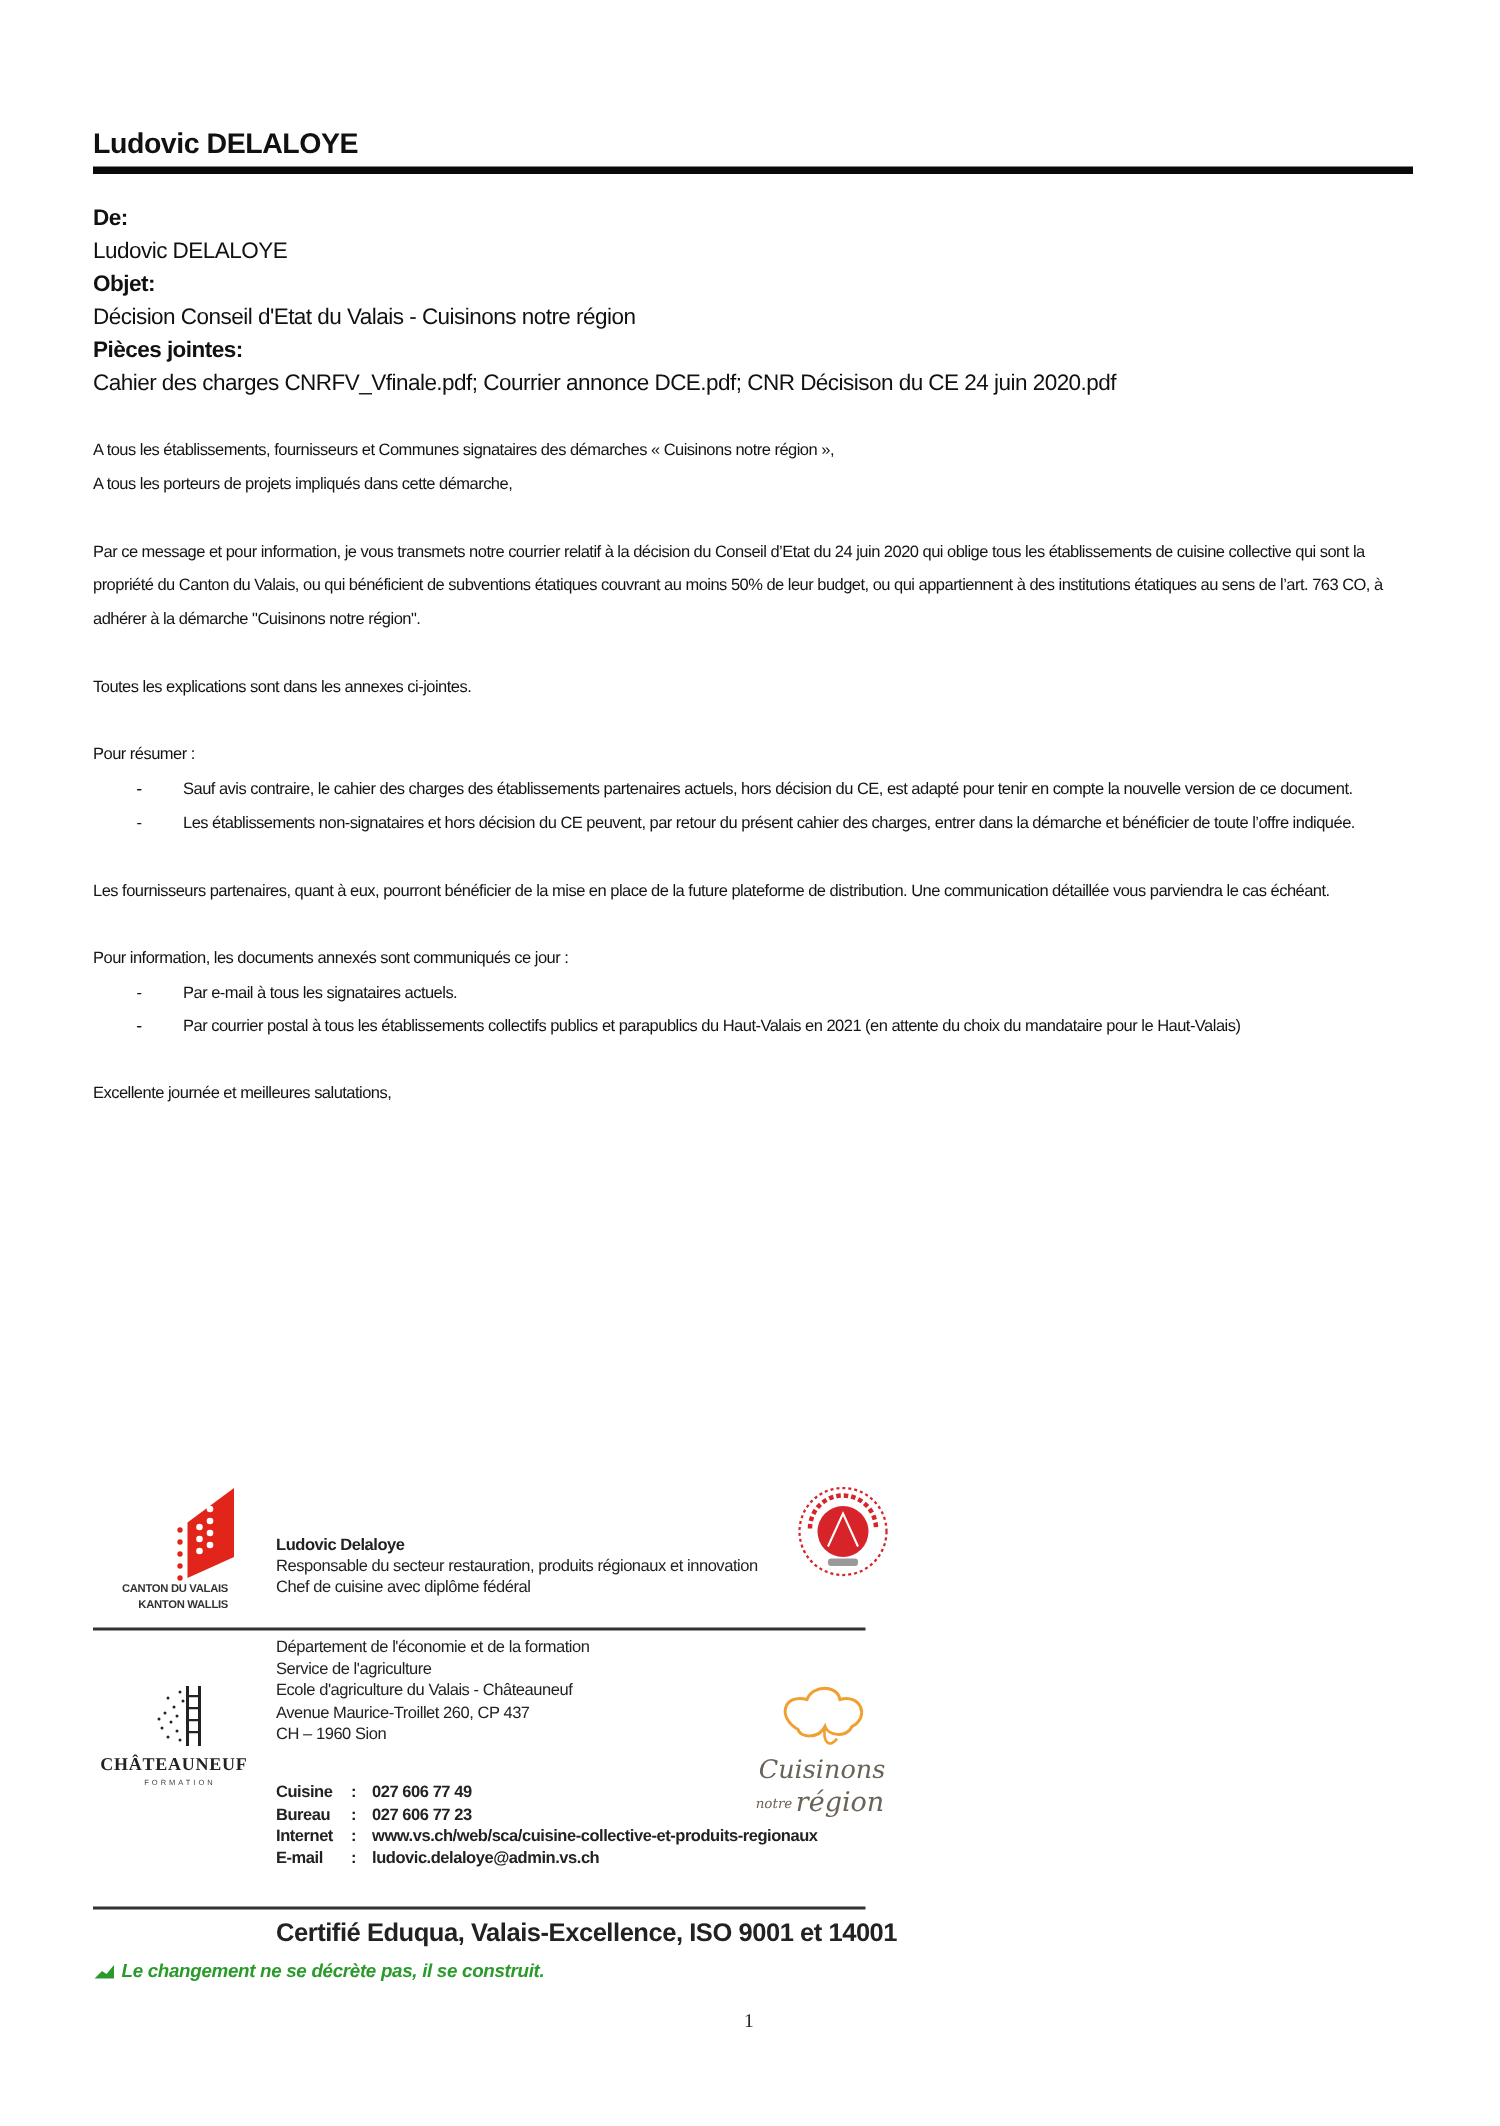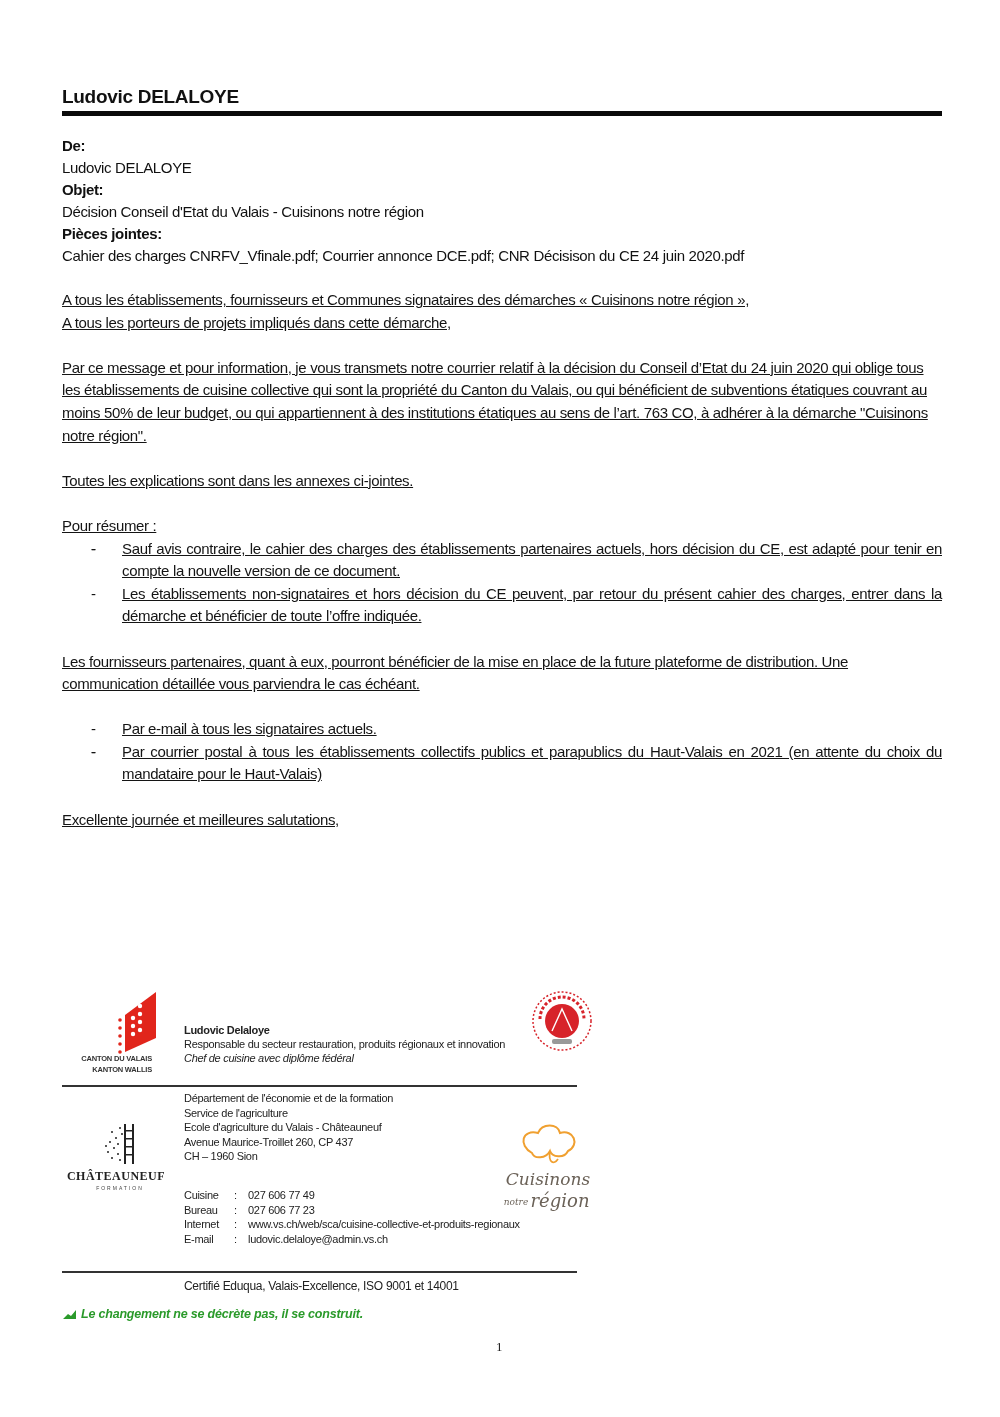--- a/index.html
+++ b/index.html
@@ -13,45 +13,45 @@
   }
   .title-rule { position: absolute; left: 62px; top: 111px; width: 880px; height: 5px; background: #0a0a0a; }
 
   .meta { position: absolute; left: 62px; top: 135px; width: 880px;
     font-family: "Liberation Sans", sans-serif; font-size: 15px; line-height: 22px; letter-spacing: -0.35px; }
   .meta-row { display: flex; flex-direction: column; }
   .meta-label { width: 256px; flex: none; font-weight: bold; }
   .meta-value { flex: 1; }
 
   .body-text { position: absolute; left: 62px; top: 289px; width: 880px;
-    font-family: "Liberation Sans", sans-serif; font-size: 15px; line-height: 22.6px; letter-spacing: -0.35px; color: #141414; text-decoration: underline; }
+    font-family: "Liberation Sans", sans-serif; font-size: 11px; line-height: 22.6px; letter-spacing: -0.35px; color: #141414; }
   .body-text p { margin: 0 0 22.6px 0; }
   .body-text p.tight { margin: 0; }
   ul.dash { list-style: none; margin: 0 0 22.6px 0; padding: 0; }
   ul.dash li { position: relative; padding-left: 60px; text-align: justify; }
   ul.dash li .dash-mark { position: absolute; left: 29px; top: 0; }
 
   
   .sig { position: absolute; left: 62px; top: 985px; width: 540px; height: 350px;
     font-family: "Liberation Sans", sans-serif; color: #222; }
   .canton-logo { position: absolute; left: 8px; top: 5px; width: 100px; height: 90px; }
   .canton-text { position: absolute; left: 0; top: 68px; width: 90px; text-align: right;
     font-size: 7.5px; font-weight: bold; line-height: 11px; letter-spacing: -0.2px; color: #333; }
   .sig-name-block { position: absolute; left: 122px; top: 38px; font-size: 11px; line-height: 14px; letter-spacing: -0.3px; }
   .sig-name { font-weight: bold; }
-  .sig-italic { font-style: italic; }
+  .sig-italic { }
   .sig-rule1 { position: absolute; left: 0; top: 100px; width: 515px; height: 2px; background: #333; }
   .dept-block { position: absolute; left: 122px; top: 106px; font-size: 11px; line-height: 14.5px; letter-spacing: -0.3px; }
   .chateau-logo { position: absolute; left: 0; top: 135px; width: 112px; height: 80px; }
   .contact-block { position: absolute; left: 122px; top: 203px; font-size: 11px; line-height: 14.5px; letter-spacing: -0.3px; }
-  .contact-row { display: flex; }
+  .contact-row { display: flex; font-weight: bold; }
   .contact-label { width: 50px; }
   .contact-sep { width: 14px; }
   .sig-rule2 { position: absolute; left: 0; top: 286px; width: 515px; height: 2px; background: #333; }
-  .cert { position: absolute; left: 122px; top: 294px; font-size: 12px; letter-spacing: -0.3px; }
+  .cert { position: absolute; left: 122px; top: 294px; font-size: 17px; letter-spacing: -0.3px; font-weight: bold; }
   .slogan { position: absolute; left: 0; top: 322px; font-size: 12.5px; font-weight: bold; font-style: italic; color: #2a9a2a; letter-spacing: -0.2px; display: flex; align-items: center; }
   .slogan svg { margin-right: 3px; }
   .label-seal { position: absolute; left: 468px; top: 4px; width: 64px; height: 64px; }
   .cnr-logo { position: absolute; left: 436px; top: 138px; width: 100px; height: 100px; }
 
   .page-number { position: absolute; left: 496px; top: 1339px; font-family: "Liberation Serif", serif; font-size: 13px; color: #222; }
 </style>
 </head>
 <body>
 
@@ -80,20 +80,21 @@
     <p>A tous les porteurs de projets impliqués dans cette démarche,</p>
     <p>Par ce message et pour information, je vous transmets notre courrier relatif à la décision du Conseil d’Etat du 24 juin 2020 qui oblige tous les établissements de cuisine collective qui sont la propriété du Canton du Valais, ou qui bénéficient de subventions étatiques couvrant au moins 50% de leur budget, ou qui appartiennent à des institutions étatiques au sens de l’art. 763 CO, à adhérer à la démarche "Cuisinons notre région".</p>
     <p>Toutes les explications sont dans les annexes ci-jointes.</p>
     <p class="tight">Pour résumer :</p>
     <ul class="dash">
       <li><span class="dash-mark">-</span></li>
       <li><span class="dash-mark">-</span><span>Sauf avis contraire, le cahier des charges des établissements partenaires actuels, hors décision du CE, est adapté pour tenir en compte la nouvelle version de ce document.</span></li>
       <li><span class="dash-mark">-</span><span>Les établissements non-signataires et hors décision du CE peuvent, par retour du présent cahier des charges, entrer dans la démarche et bénéficier de toute l’offre indiquée.</span></li>
     </ul>
     <p>Les fournisseurs partenaires, quant à eux, pourront bénéficier de la mise en place de la future plateforme de distribution. Une communication détaillée vous parviendra le cas échéant.</p>
+    <p class="tight">Pour information, les documents annexés sont communiqués ce jour :</p>
     <ul class="dash">
       <li><span class="dash-mark">-</span><span>Par e-mail à tous les signataires actuels.</span></li>
       <li><span class="dash-mark">-</span></li>
       <li><span class="dash-mark">-</span><span>Par courrier postal à tous les établissements collectifs publics et parapublics du Haut-Valais en 2021 (en attente du choix du mandataire pour le Haut-Valais)</span></li>
     </ul>
     <p>Excellente journée et meilleures salutations,</p>
   </div>
 
   <div class="sig">
 

